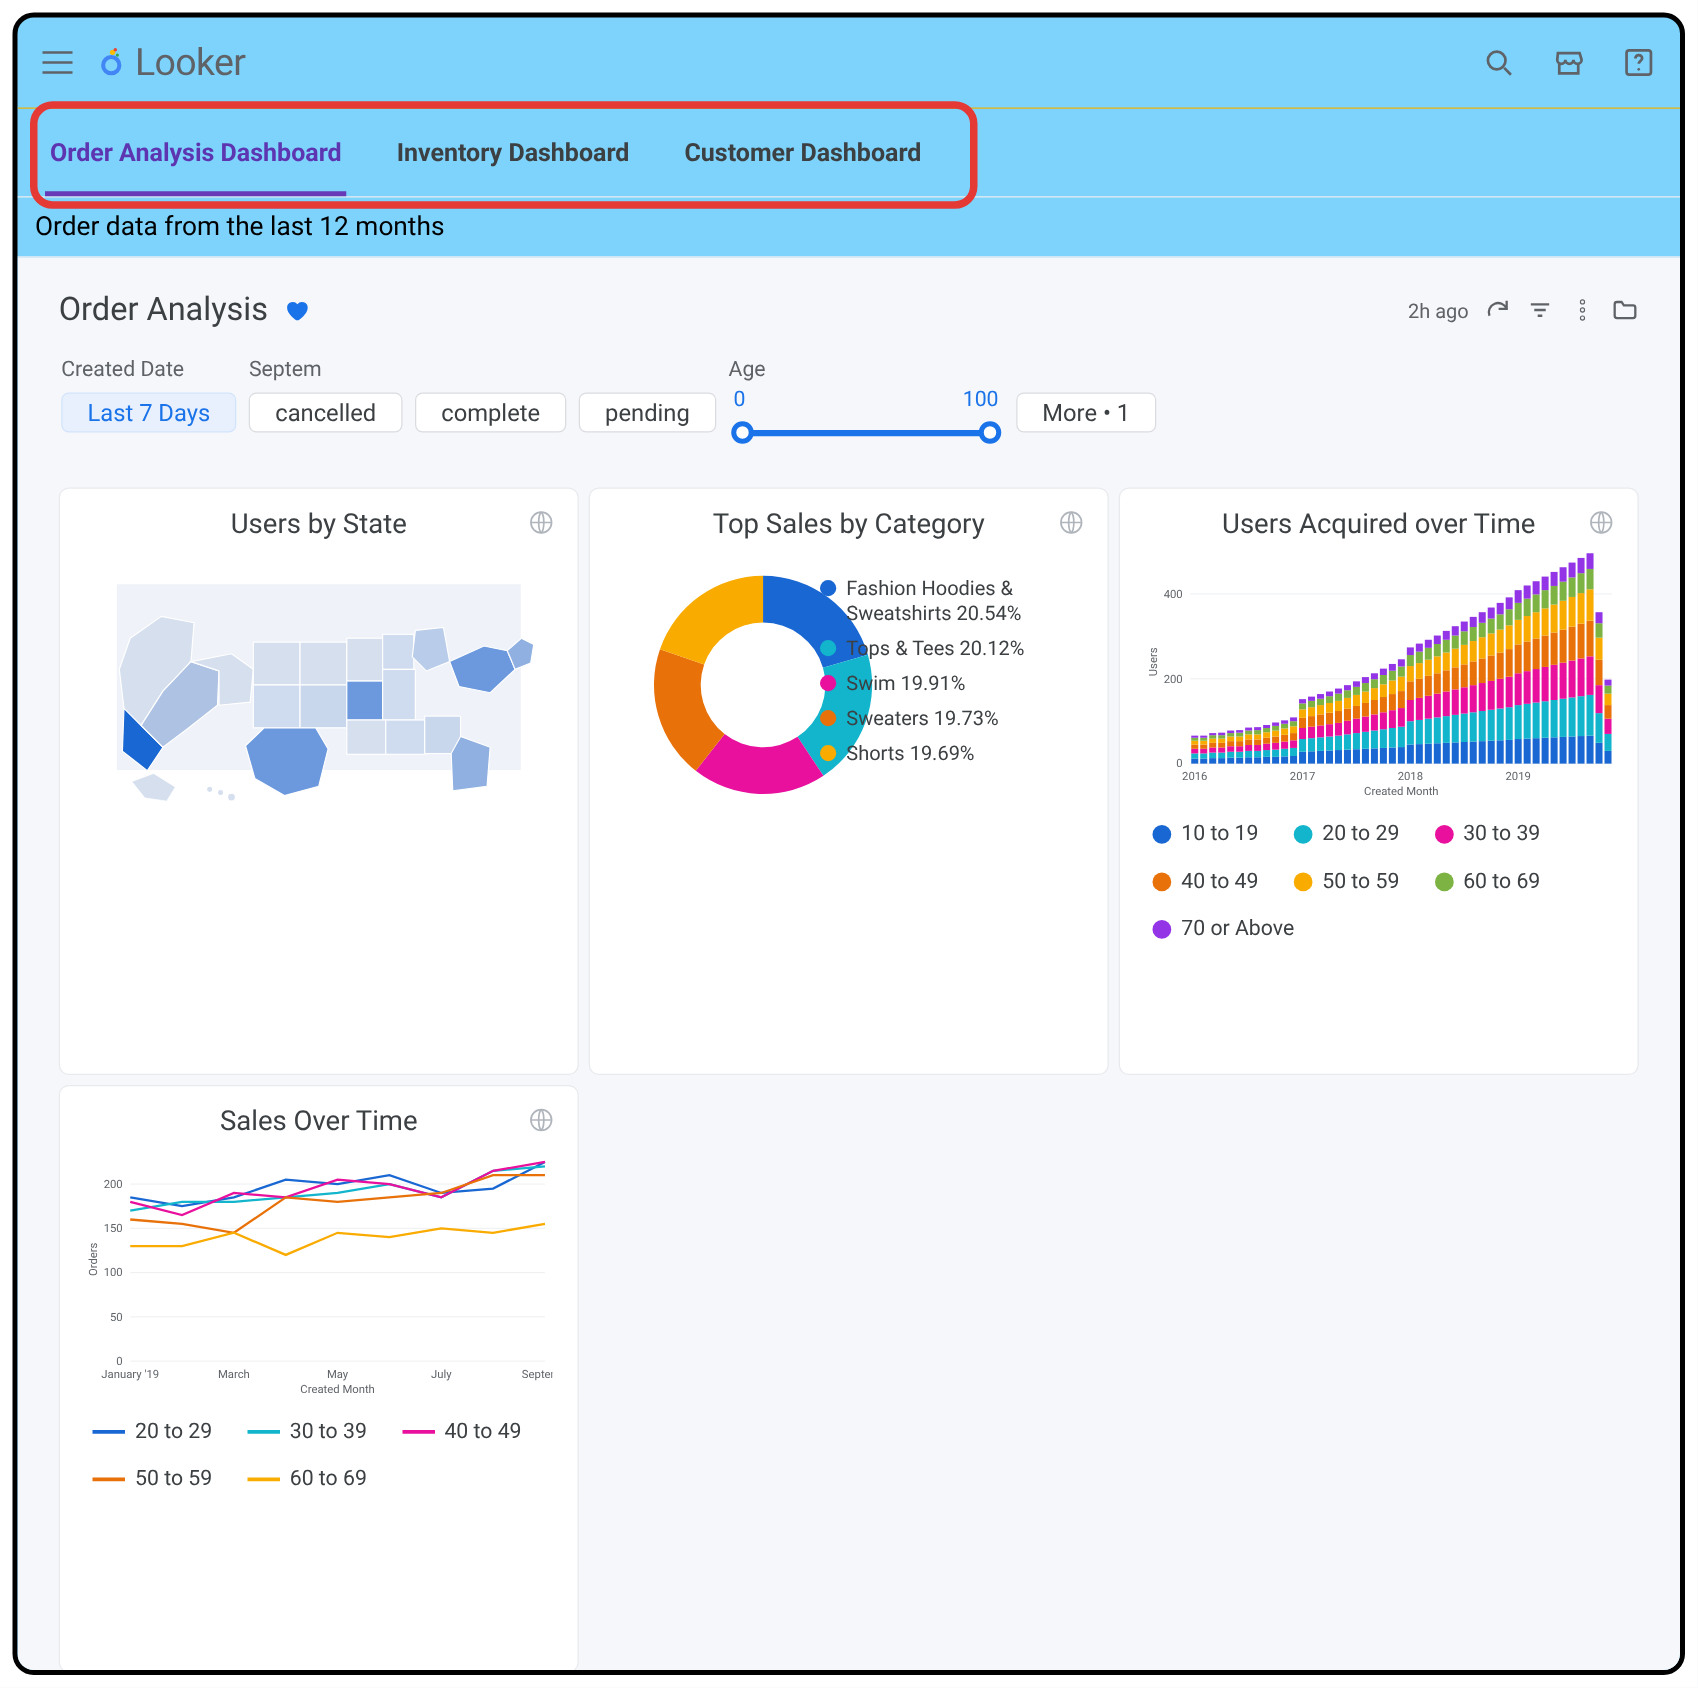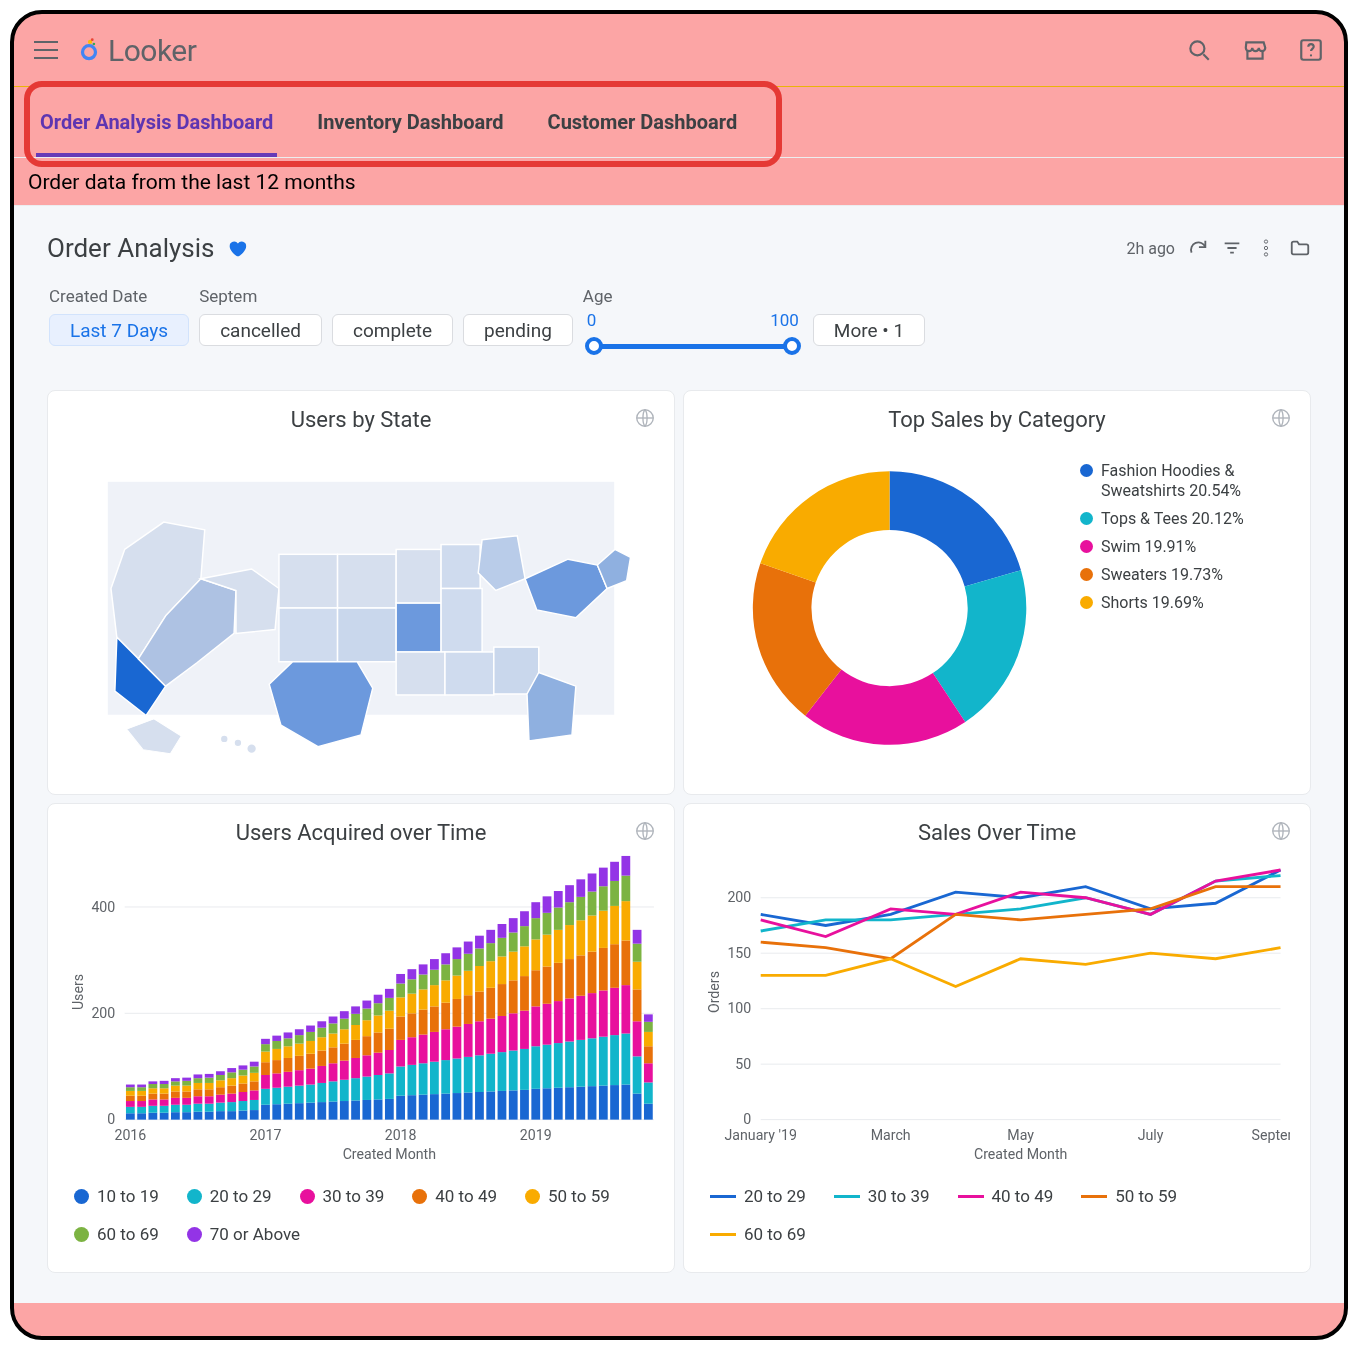--- a/index.html
+++ b/index.html
@@ -29,23 +29,23 @@
     font-family: -apple-system, BlinkMacSystemFont, "Segoe UI", Roboto, Helvetica, Arial, sans-serif;
     background: #fff;
     transform-origin: top left;
   }
 
   
   .app-frame {
     position: absolute;
     top: 10px; left: 10px; right: 10px; bottom: 10px;
     border: 4px solid #000;
-    border-radius: 32px;
+    border-radius: 17px;
     overflow: hidden;
-    background: #fca5a5;
+    background: #7dd3fc;
   }
 
   .topbar {
     height: 72px;
     padding: 0 20px;
     display: flex;
     align-items: center;
     justify-content: space-between;
   }
   .topbar-left { display:flex; align-items:center; gap:18px; }
@@ -156,21 +156,21 @@
   .age-slider { width: 220px; position:relative; height:48px; }
   .age-slider .labels { display:flex; justify-content:space-between; font-size:17px; color: var(--g-blue); position:absolute; top:-4px; left:4px; right:4px; }
   .age-slider .track { position:absolute; top:30px; left:10px; right:10px; height:5px; background: var(--g-blue); border-radius:3px; }
   .age-slider .thumb { position:absolute; top:23px; width:18px; height:18px; border-radius:50%; background:#fff; border:4px solid var(--g-blue); }
   .age-slider .thumb.l { left:2px; }
   .age-slider .thumb.r { right:2px; }
 
   
   .grid {
     display:grid;
-    grid-template-columns: repeat(2, 1fr);
+    grid-template-columns: repeat(3, 1fr);
     gap: 8px;
   }
   .card {
     background:#fff;
     border-radius:8px;
     border:1px solid #E8EAED;
     padding: 16px 20px 20px;
     position:relative;
     min-height: 380px;
   }

